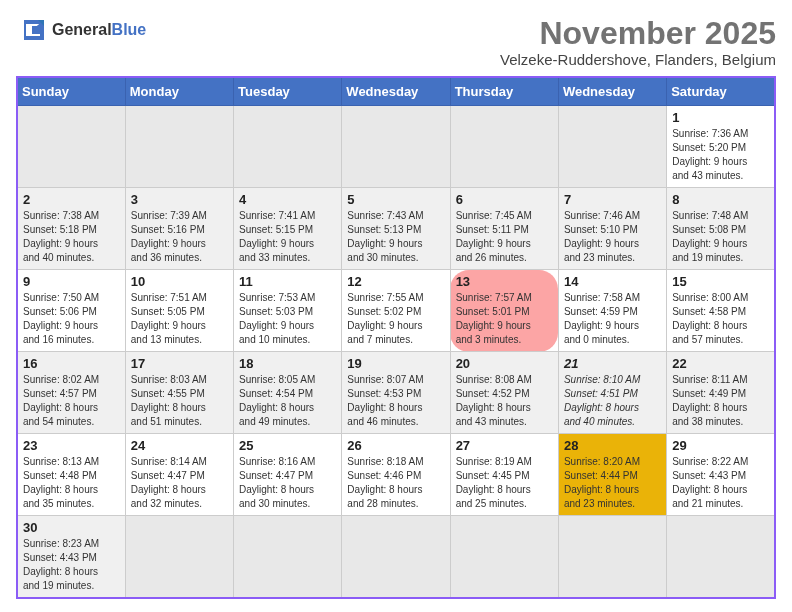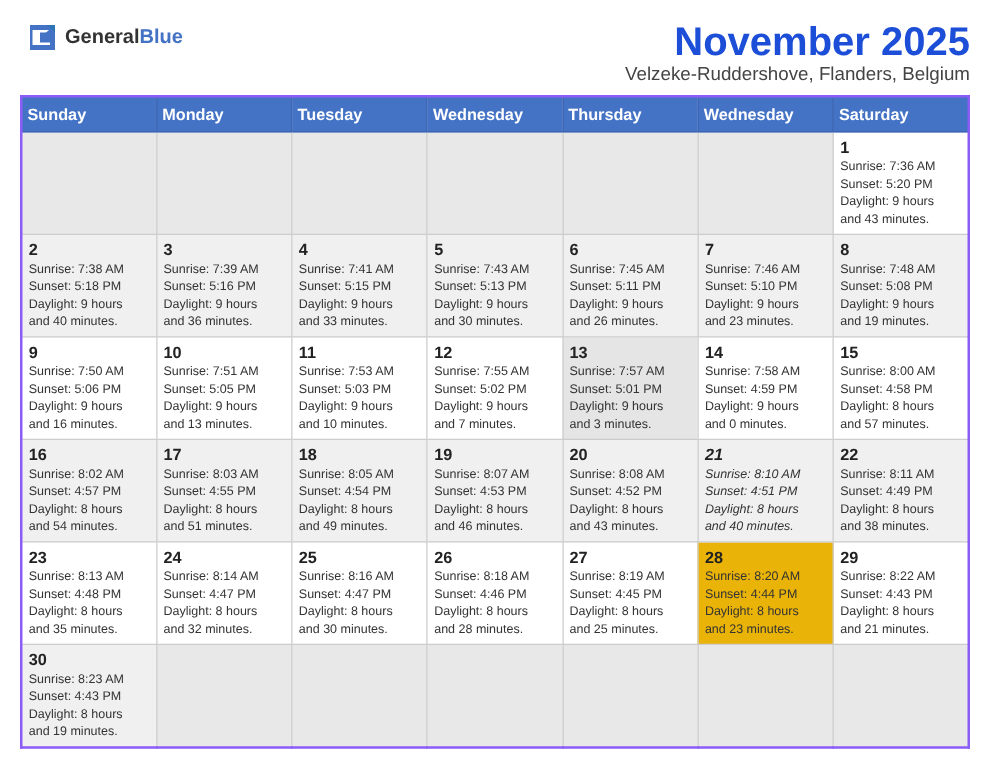--- a/index.html
+++ b/index.html
@@ -24,21 +24,21 @@
     .logo-icon {
       width: 32px;
       height: 28px;
     }
     .title-block {
       text-align: right;
     }
     .month-title {
       font-size: 32px;
       font-weight: bold;
-      color: #1d4ed8;
+      color: #737373;
       line-height: 1.1;
     }
     .location-title {
       font-size: 15px;
       color: #444;
     }
     .calendar {
       width: 100%;
       border-collapse: collapse;
       border: 2px solid #8b5cf6;
@@ -195,21 +195,21 @@
 Daylight: 9 hours
 and 10 minutes.</div>
         </td>
         <td style="background-color: rgb(255, 255, 255);">
           <span class="day-number">12</span>
           <div class="day-info" style="white-space: pre-line;">Sunrise: 7:55 AM
 Sunset: 5:02 PM
 Daylight: 9 hours
 and 7 minutes.</div>
         </td>
-        <td style="background-color: #e5e5e5;">
+        <td style="background-color: #fca5a5; border-radius: 19px;">
           <span class="day-number">13</span>
           <div class="day-info" style="white-space: pre-line;">Sunrise: 7:57 AM
 Sunset: 5:01 PM
 Daylight: 9 hours
 and 3 minutes.</div>
         </td>
         <td style="background-color: rgb(255, 255, 255);">
           <span class="day-number">14</span>
           <div class="day-info" style="white-space: pre-line;">Sunrise: 7:58 AM
 Sunset: 4:59 PM

